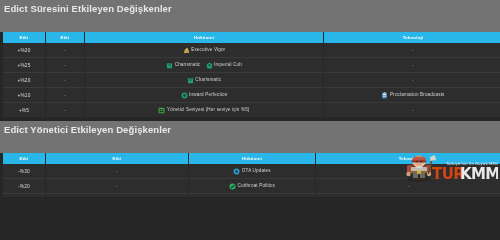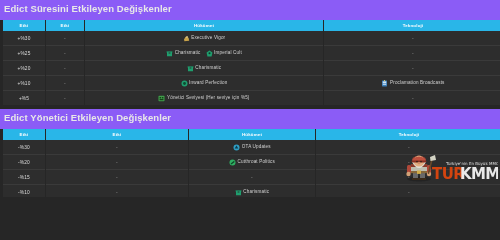--- a/index.html
+++ b/index.html
@@ -27,24 +27,24 @@
 
   
   .section {
     width: 500px;
   }
 
   .section-title {
     font-size: 9.5px;
     font-weight: bold;
     color: #e8e8e8;
-    padding: 3px 4px 6px 4px;
+    padding: 3px 4px 18px 4px;
     letter-spacing: 0.1px;
     line-height: 11px;
-    background: #8b5cf6;
+    background: #737373;
   }
 
   
   .tbl {
     width: 496px;
     margin: 0 2px;
     border-collapse: separate;
     border-spacing: 1px 0;
     table-layout: fixed;
   }

